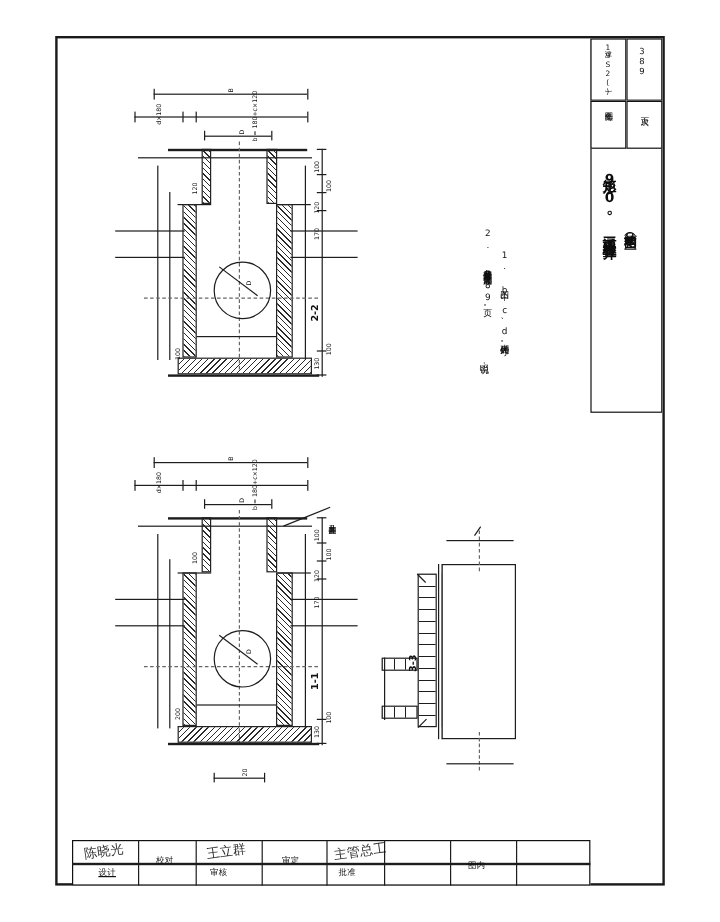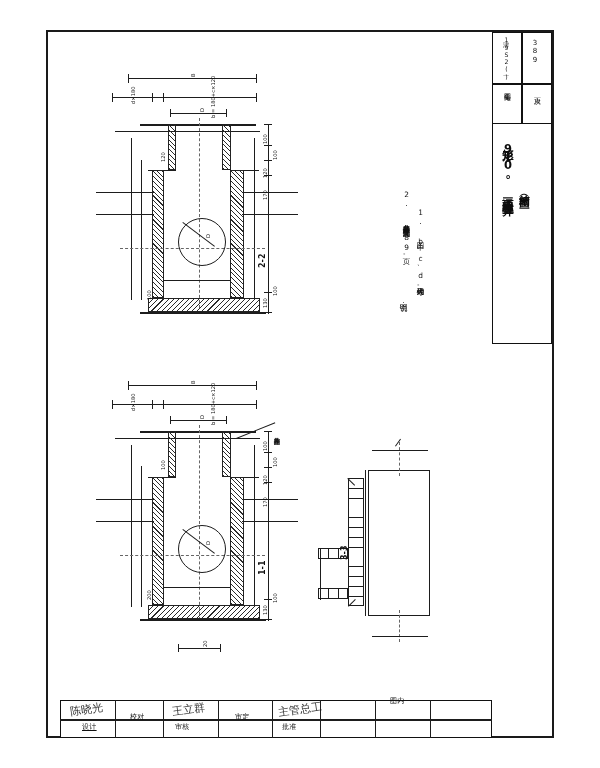--- a/index.html
+++ b/index.html
@@ -94,21 +94,21 @@
   <div class="tblabel" style="left:130px;top:712px;writing-mode:horizontal-tb;font-size:7px;">校对</div>
 
   <div class="sig" style="left:172px;top:702px;">王立群</div>
   <div class="tblabel" style="left:175px;top:722px;writing-mode:horizontal-tb;font-size:7px;">审核</div>
 
   <div class="tblabel" style="left:235px;top:712px;writing-mode:horizontal-tb;font-size:7px;">审定</div>
 
   <div class="sig" style="left:278px;top:702px;">主管总工</div>
   <div class="tblabel" style="left:282px;top:722px;writing-mode:horizontal-tb;font-size:7px;">批准</div>
 
-  <div class="tblabel" style="left:390px;top:696px;writing-mode:horizontal-tb;font-size:7px;">图内</div>
+  <div class="tblabel" style="left:390px;top:716px;writing-mode:horizontal-tb;font-size:7px;">图内</div>
 
   <div>
 
     <div class="ln h" style="left:128px;top:78px;width:128px;"></div>
     <div class="ln v" style="left:128px;top:74px;height:9px;"></div>
     <div class="ln v" style="left:256px;top:74px;height:9px;"></div>
     <div class="dimtxt-r" style="left:190px;top:77px;">B</div>
 
     <div class="ln h" style="left:112px;top:97px;width:144px;"></div>
     <div class="ln v" style="left:112px;top:93px;height:9px;"></div>

